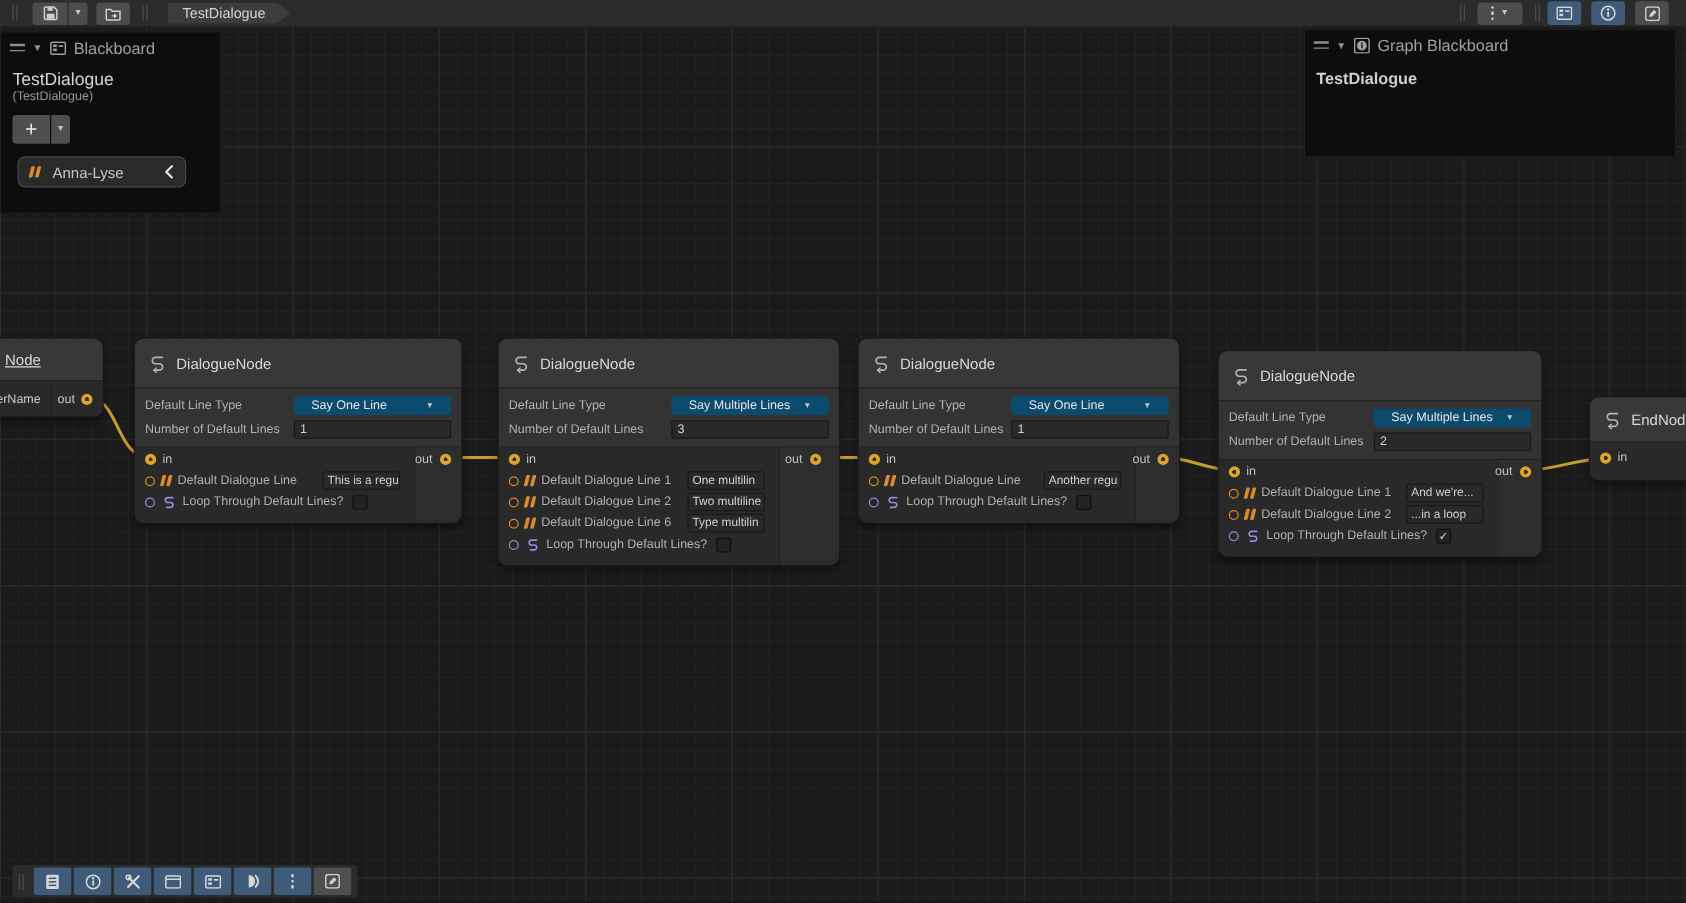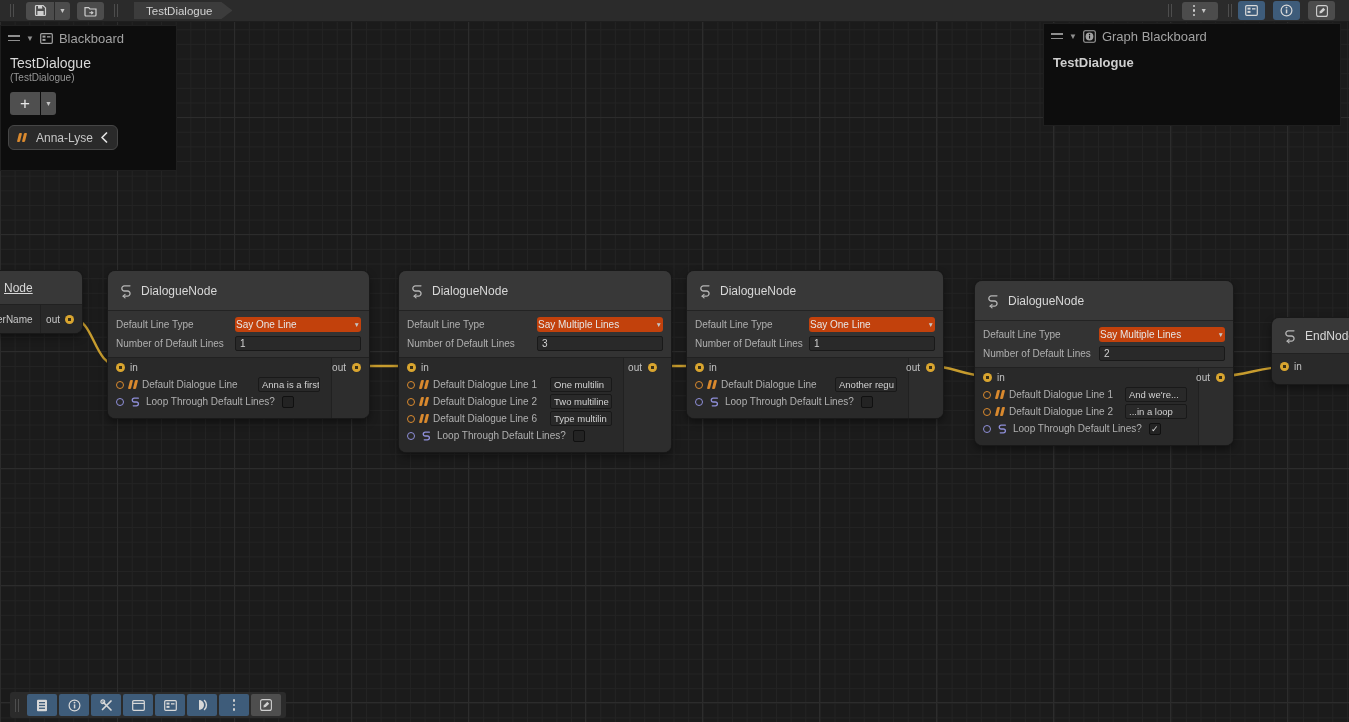--- a/index.html
+++ b/index.html
@@ -44,36 +44,36 @@
   .ham i { width:12px; height:1.5px; background:#8f8f8f; }
   .tri { font-size:8px; color:#8f8f8f; cursor:pointer; }
   .panel-title { font-size:13px; color:#a2a2a2; }
   .bb-name { font-size:14px; color:#d8d8d8; padding:5px 9px 0; }
   .bb-type { font-size:10px; color:#979797; padding:1px 9px 0; }
   .addrow { display:flex; margin:9px 0 0 9px; }
   .plusbtn { width:30px; height:23px; background:#4f4f4f; border-radius:3px 0 0 3px; color:#e8e8e8;
     font-size:17px; display:flex; align-items:center; justify-content:center; cursor:pointer; }
   .plusdd { width:15px; height:23px; background:#4f4f4f; border-radius:0 3px 3px 0; margin-left:1px;
     display:flex; align-items:center; justify-content:center; cursor:pointer; }
-  .pill { margin:10px 0 0 7px; width:110px; height:25px; background:#2a2a2a; border:1px solid #464646;
+  .pill { margin:10px 0 0 13px; width:135px; height:25px; background:#2a2a2a; border:1px solid #464646;
     border-radius:6px; display:flex; align-items:center; padding:0 9px; cursor:pointer; }
   .pill-name { font-size:12px; color:#c6c6c6; margin-left:10px; }
   .gi-name { font-size:13px; font-weight:bold; color:#cfcfcf; padding:7px 9px; }
   
   .node { position:absolute; background:#2f2f2f; border-radius:7px; z-index:2;
     box-shadow:0 0 0 1px #191919, 0 4px 8px rgba(0,0,0,.45); font-size:10px; color:#c2c2c2; }
   .n-head { height:39px; display:flex; align-items:center; gap:8px; padding:0 10px;
     background:#383838; border-radius:7px 7px 0 0; cursor:pointer; }
   .n-title { font-size:12px; color:#d8d8d8; white-space:nowrap; }
   .n-props { background:#333333; border-top:1px solid #232323; padding:5px 8px 6px;
     display:flex; flex-direction:column; gap:3px; }
   .p-row { display:flex; align-items:center; height:16px; }
   .p-label { color:#b0b0b0; white-space:nowrap; overflow:hidden; }
-  .dropdown { margin-left:auto; width:126px; height:15px; background:#c2410c; border-radius:3px;
-    display:flex; align-items:center; padding:0 1px; color:#e6e6e6; cursor:pointer; white-space:nowrap; }
+  .dropdown { margin-left:auto; width:126px; height:15px; background:#0c4a6e; border-radius:3px;
+    display:flex; align-items:center; padding:0 14px; color:#e6e6e6; cursor:pointer; white-space:nowrap; }
   .dropdown .dd-caret { margin-left:auto; font-size:6.5px; }
   .tfield { margin-left:auto; width:126px; height:15px; background:#292929; border:1px solid #191919;
     border-radius:2px; padding:0 4px; color:#d2d2d2; display:flex; align-items:center;
     overflow:hidden; white-space:nowrap; cursor:text; }
   .n-ports { display:flex; background:#292929; border-top:1px solid #212121; border-radius:0 0 7px 7px; }
   .ports-in { flex:1; padding:1px 0 8px; }
   .ports-out { border-left:1px solid #212121; background:#2d2d2d; padding:1px 8px 0 0;
     border-radius:0 0 7px 0; }
   .port-row { height:17px; display:flex; align-items:center; padding:0 8px; gap:5px; }
   .port-row.out { justify-content:flex-end; padding:0; gap:6px; }
@@ -271,21 +271,21 @@
           <span class="pdot"></span>
           <span>in</span>
         </div>
         <div class="port-row">
           <span class="pdot hollow"></span>
           <span class="q-ic">
               <i></i>
               <i></i>
             </span>
           <span class="p-label">Default Dialogue Line</span>
-          <div class="line-field">Anna is a first</div>
+          <div class="line-field">This is a regu</div>
         </div>
         <div class="port-row">
           <span class="pdot hollow purple"></span>
           <svg width="12" height="12" viewBox="0 0 16 18">
             <path d="M13 3.2H6.8a2.9 2.9 0 1 0 0 5.8h3.4a2.9 2.9 0 1 1 0 5.8H5.4" fill="none" stroke="#8f8fd9" stroke-width="2" stroke-linecap="round"></path>
           </svg>
           <span class="p-label">Loop Through Default Lines?</span>
           <span class="checkbox"></span>
         </div>
       </div>

